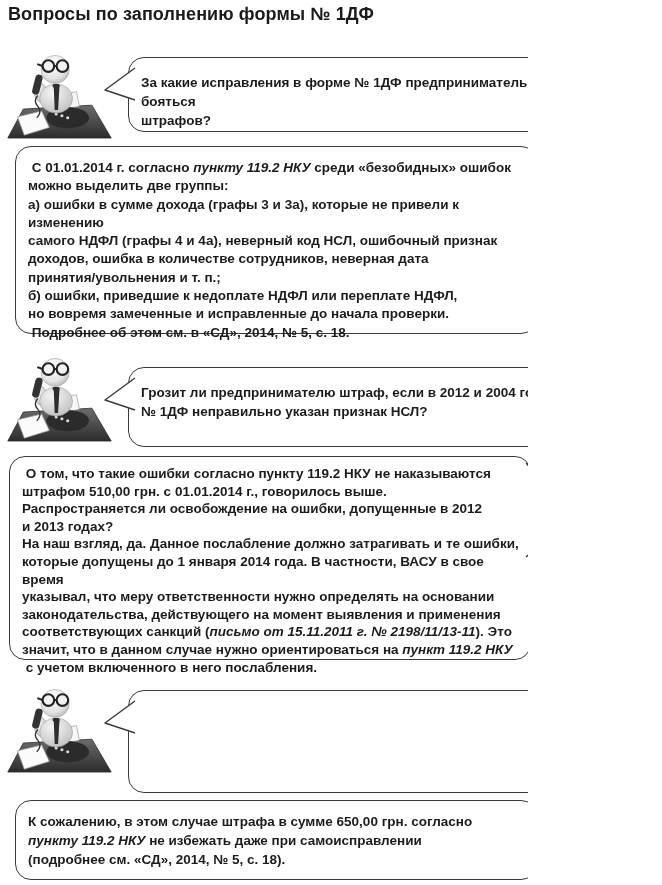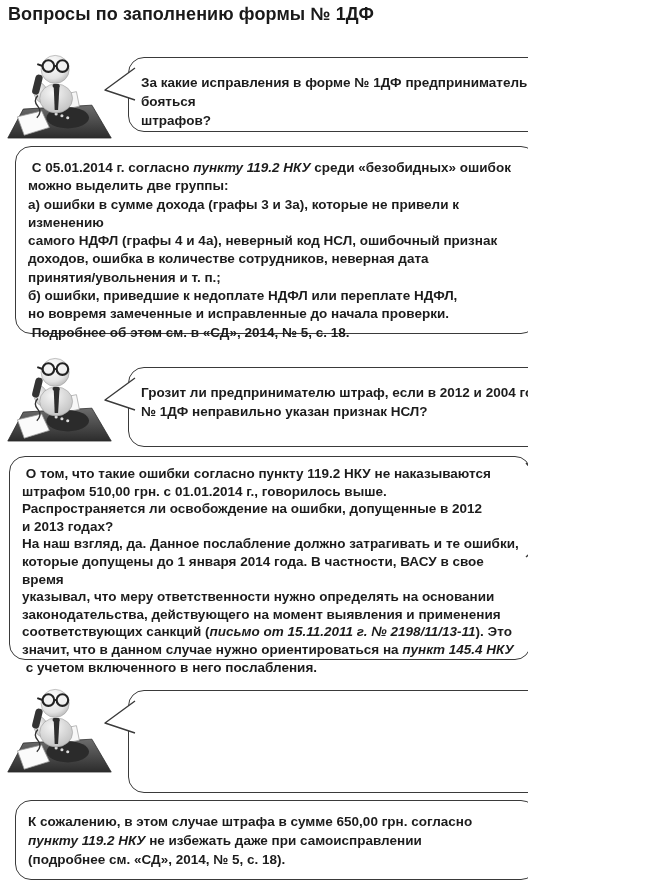--- a/index.html
+++ b/index.html
@@ -110,21 +110,21 @@
     </svg>
     <div class="txt"><span>За какие исправления в форме № 1ДФ предприниматель может не бояться
 штрафов?</span></div>
   </div>
 
   <div class="bubble b-a1" style="left:15px;top:146px;width:522px;height:188px">
     <svg class="tail" style="right:-46px;top:3px;width:50px;height:96px" viewBox="0 0 50 96">
       <path class="fill" d="M0 1 L47 57 L0 93 Z"></path>
         <path class="line" d="M0 1 L47 57 L0 93"></path>
     </svg>
-    <div class="txt"><span> С 05.01.2014 г. согласно </span><em>пункту 119.2 НКУ</em><span> среди «безобидных» ошибок
+    <div class="txt"><span> С 01.01.2014 г. согласно </span><em>пункту 119.2 НКУ</em><span> среди «безобидных» ошибок
 можно выделить две группы:
 а) ошибки в сумме дохода (графы 3 и 3а), которые не привели к изменению
 самого НДФЛ (графы 4 и 4а), неверный код НСЛ, ошибочный признак
 доходов, ошибка в количестве сотрудников, неверная дата
 принятия/увольнения и т. п.;
 б) ошибки, приведшие к недоплате НДФЛ или переплате НДФЛ,
 но вовремя замеченные и исправленные до начала проверки.
  Подробнее об этом см. в «СД», 2014, № 5, с. 18.</span></div>
   </div>
   <svg class="char" style="left:566px;top:155px;width:96px;height:92px">
@@ -150,21 +150,21 @@
     </svg>
     <div class="txt"><span> О том, что такие ошибки согласно пункту 119.2 НКУ не наказываются
 штрафом 510,00 грн. с 01.01.2014 г., говорилось выше.
 Распространяется ли освобождение на ошибки, допущенные в 2012
 и 2013 годах?
 На наш взгляд, да. Данное послабление должно затрагивать и те ошибки,
 которые допущены до 1 января 2014 года. В частности, ВАСУ в свое время
 указывал, что меру ответственности нужно определять на основании
 законодательства, действующего на момент выявления и применения
 соответствующих санкций (</span><em>письмо от 15.11.2011 г. № 2198/11/13-11</em><span>). Это
-значит, что в данном случае нужно ориентироваться на </span><em>пункт 145.4 НКУ</em><span>
+значит, что в данном случае нужно ориентироваться на </span><em>пункт 119.2 НКУ</em><span>
  с учетом включенного в него послабления.</span></div>
   </div>
   <svg class="char" style="left:566px;top:468px;width:96px;height:92px">
       <use href="#sym-expert"></use>
     </svg>
 
   <svg class="char" style="left:2px;top:680px;width:116px;height:100px">
       <use href="#sym-questioner"></use>
     </svg>
   <div class="bubble b-q3" style="left:128px;top:690px;width:512px;height:103px">

